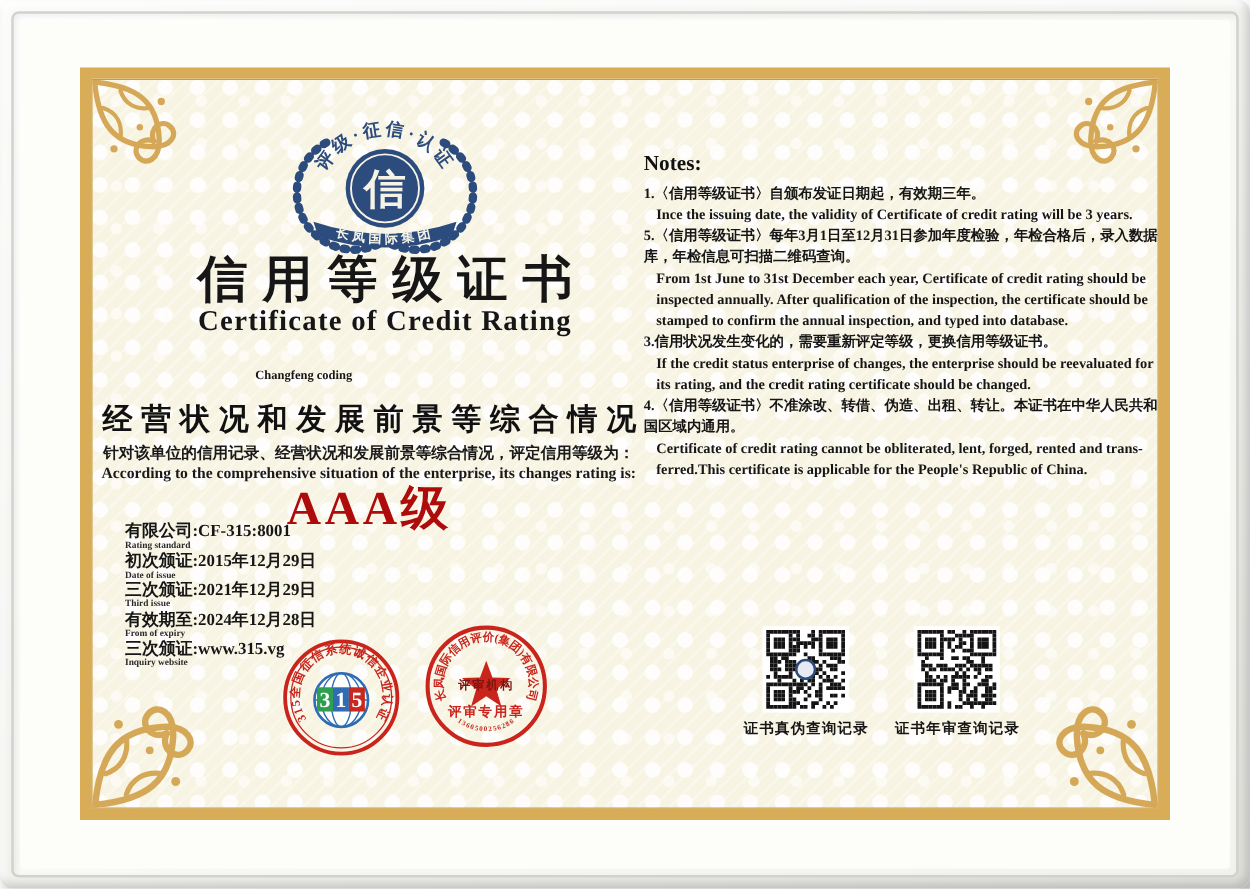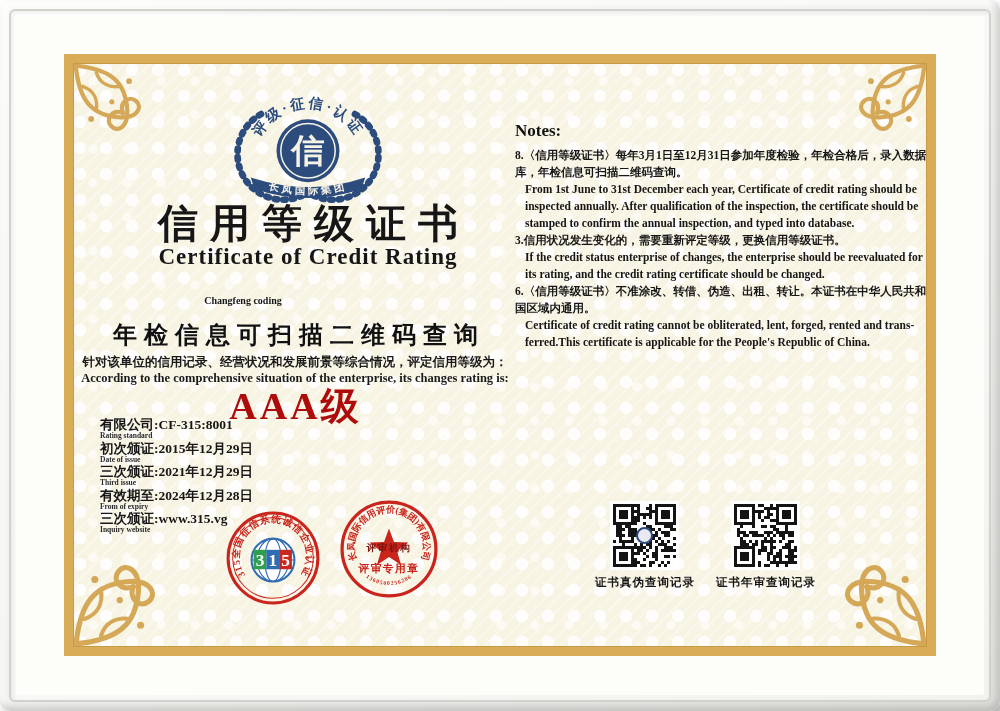--- a/index.html
+++ b/index.html
@@ -162,21 +162,21 @@
         <path d="M 50,94 Q 110,114 170,94 L 166,106 Q 110,125 54,106 Z" fill="#2d4c7e"></path>
         <text font-size="11" font-weight="bold" fill="#f6f3e6" letter-spacing="3">
           <textPath href="#bannerArc" startOffset="50%" text-anchor="middle">长凤国际集团</textPath>
         </text>
       </svg>
 
       <div class="title-zh">信用等级证书</div>
       <div class="title-en">Certificate of Credit Rating</div>
       <div class="coding-sub">Changfeng coding</div>
 
-      <div class="company">年检信息可扫描二维码查询</div>
+      <div class="company">经营状况和发展前景等综合情况</div>
       <div class="stmt-zh">针对该单位的信用记录、经营状况和发展前景等综合情况，评定信用等级为：</div>
       <div class="stmt-en">According to the comprehensive situation of the enterprise, its changes rating is:</div>
       <div class="rating">AAA级</div>
 
       <div class="details">
         <div class="detail-item">
           <div class="detail-zh">有限公司:CF-315:8001</div>
           <div class="detail-en">Rating standard</div>
         </div>
         <div class="detail-item">
@@ -236,29 +236,33 @@
         <text x="50" y="52" text-anchor="middle" font-size="9.5" font-weight="bold" fill="#7d1410" letter-spacing="1.5">评审机构</text>
         <text x="50" y="73" text-anchor="middle" font-size="10.5" font-weight="bold" fill="#c9251c" letter-spacing="1.5">评审专用章</text>
         <text font-size="5.5" font-weight="bold" fill="#c9251c" letter-spacing="1">
           <textPath href="#ringRedBottom" startOffset="50%" text-anchor="middle">1360500256286</textPath>
         </text>
       </svg>
 
       <div class="notes-en-head">Notes:</div>
       <div class="notes">
         <div>
-          <p class="note-zh">8.〈信用等级证书〉每年3月1日至12月31日参加年度检验，年检合格后，录入数据库，年检信息可扫描二维码查询。</p>
+          <p class="note-zh">1.〈信用等级证书〉自颁布发证日期起，有效期三年。</p>
+          <p class="note-en">Ince the issuing date, the validity of Certificate of credit rating  will be 3 years.</p>
+        </div>
+        <div>
+          <p class="note-zh">5.〈信用等级证书〉每年3月1日至12月31日参加年度检验，年检合格后，录入数据库，年检信息可扫描二维码查询。</p>
           <p class="note-en">From 1st June to 31st December each year, Certificate of credit rating should be inspected annually. After qualification of the inspection, the certificate should be stamped to confirm the annual inspection, and typed into database.</p>
         </div>
         <div>
           <p class="note-zh">3.信用状况发生变化的，需要重新评定等级，更换信用等级证书。</p>
           <p class="note-en">If the credit status enterprise of changes, the enterprise should be reevaluated for its rating, and the credit rating certificate should be changed.</p>
         </div>
         <div>
-          <p class="note-zh">6.〈信用等级证书〉不准涂改、转借、伪造、出租、转让。本证书在中华人民共和国区域内通用。</p>
+          <p class="note-zh">4.〈信用等级证书〉不准涂改、转借、伪造、出租、转让。本证书在中华人民共和国区域内通用。</p>
           <p class="note-en">Certificate of credit rating cannot be obliterated, lent, forged, rented and trans-ferred.This certificate is applicable for the People's Republic of China.</p>
         </div>
       </div>
 
       <div class="qr qr1">
         <div class="qr-grid" id="qrA">
             <i style="left:0px;top:0px"></i>
             <i style="left:3px;top:0px"></i>
             <i style="left:6px;top:0px"></i>
             <i style="left:9px;top:0px"></i>

